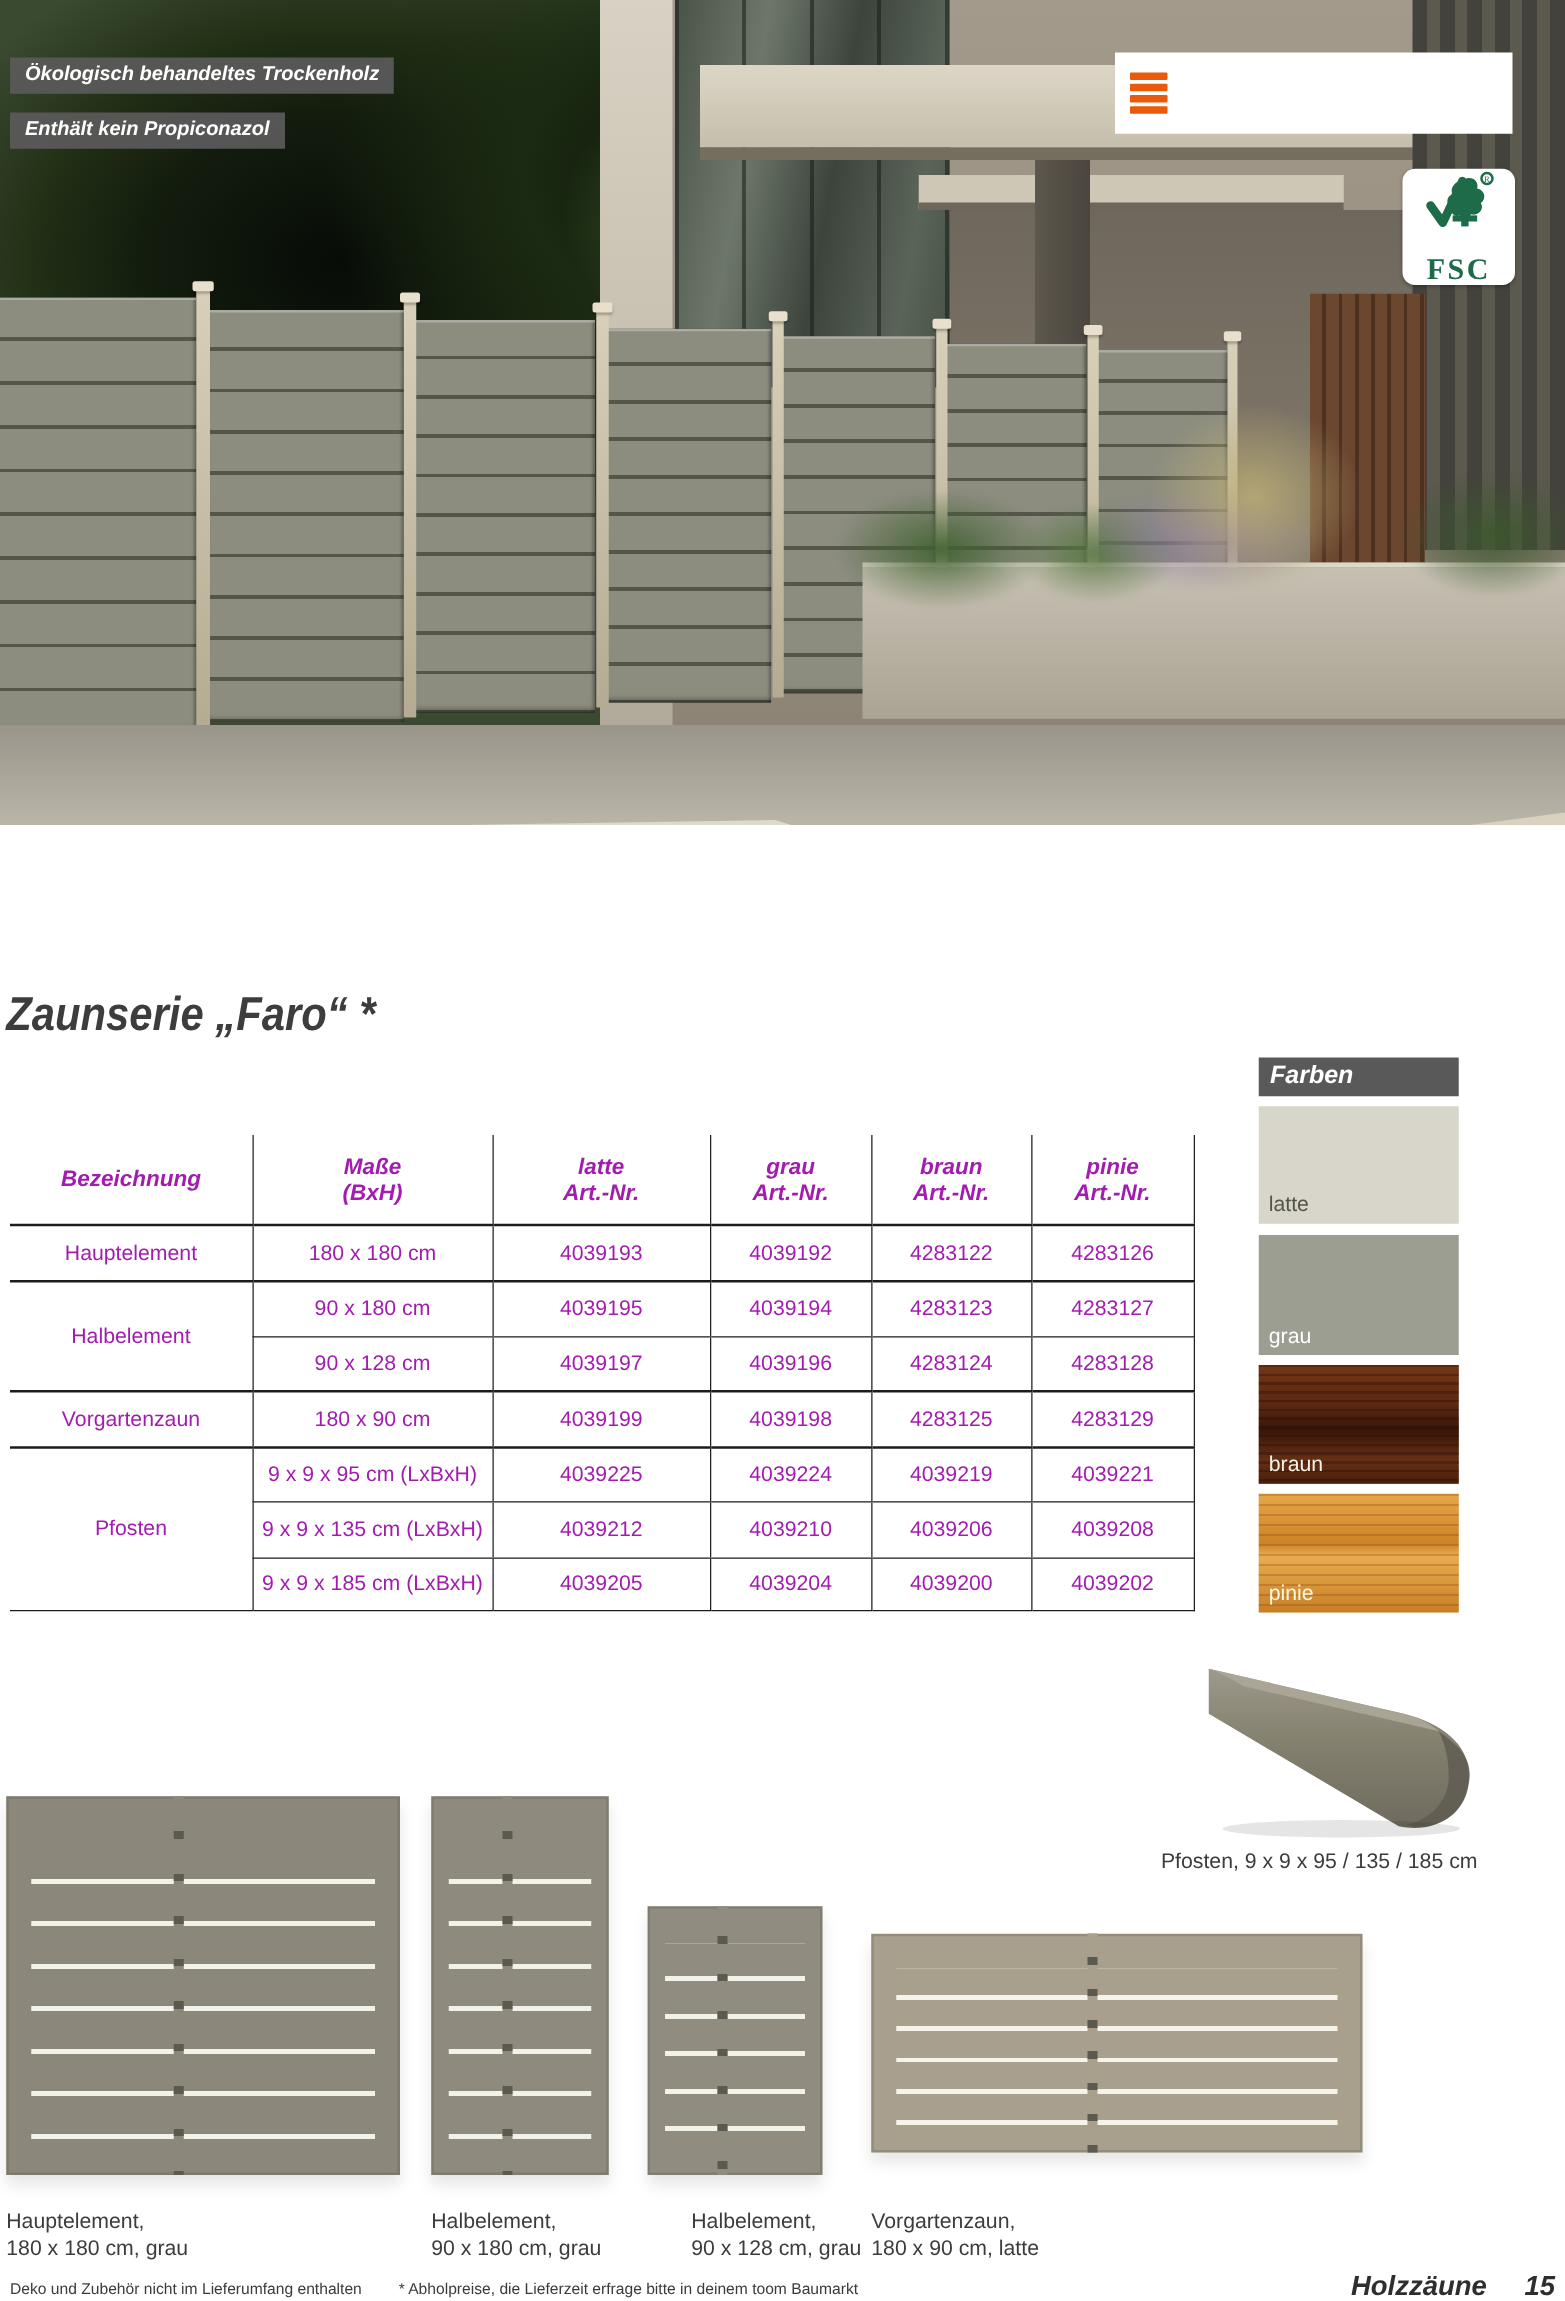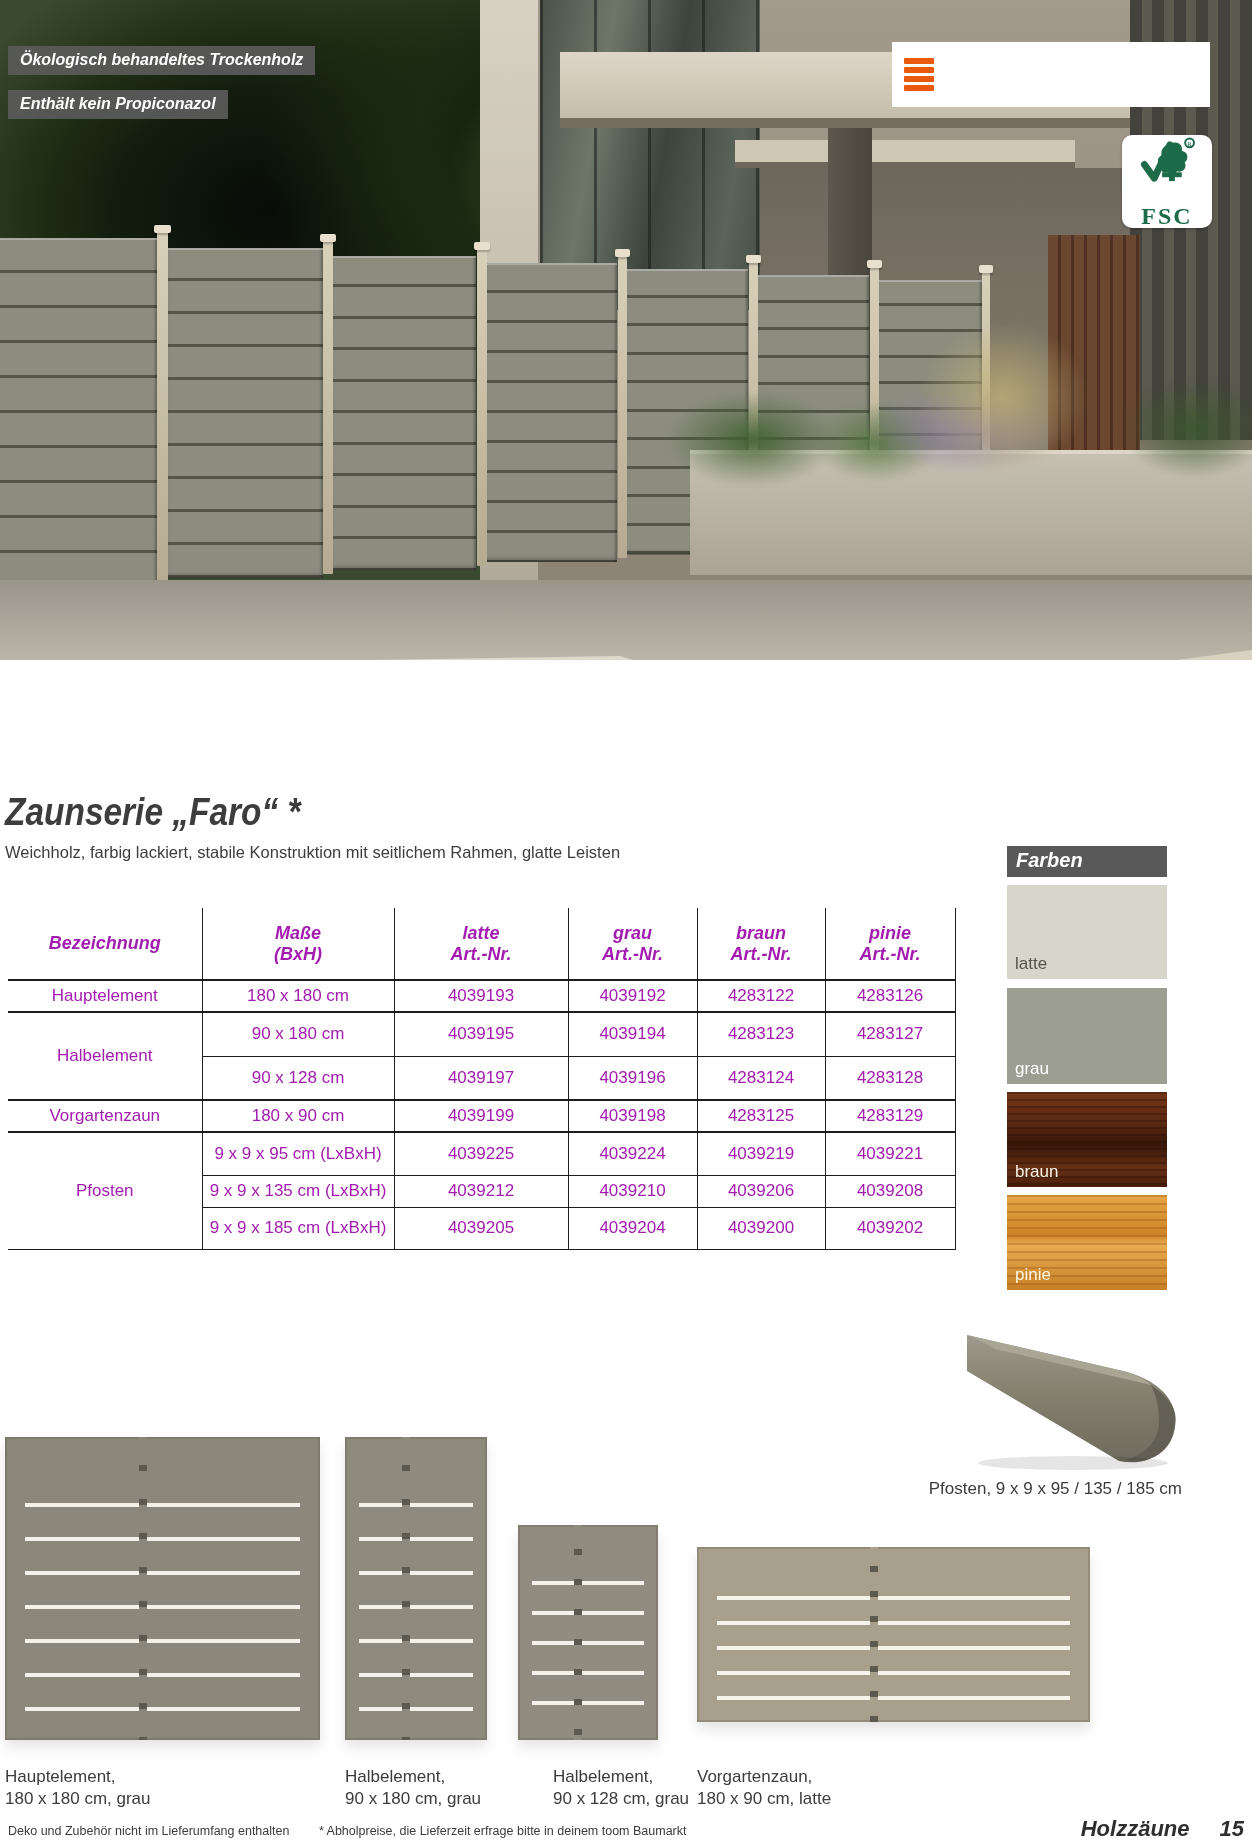--- a/index.html
+++ b/index.html
@@ -78,21 +78,21 @@
   table.faro { position:absolute; left:8px; top:908px; width:947px; border-collapse:collapse;
     color:#a21caf; table-layout:fixed; }
   table.faro th, table.faro td { font-weight:normal; text-align:center; vertical-align:middle;
     border-left:1.5px solid #1f1f1f; padding:0; }
   table.faro .c-first { border-left:none; }
   table.faro .c-last { border-right:1.5px solid #1f1f1f; }
   table.faro thead th { height:72px; }
   .th-label { display:block; font-weight:bold; font-style:italic; font-size:18px; line-height:1.15; }
   .th-sub { display:block; font-weight:bold; font-style:italic; font-size:18px; line-height:1.15; }
   table.faro tbody td { font-size:17px; }
-  tr.h45 > td { height:32px; } tr.h44 > td { height:44px; } tr.h43 > td { height:43px; } tr.h42 > td { height:42px; }
+  tr.h45 > td { height:45px; } tr.h44 > td { height:44px; } tr.h43 > td { height:43px; } tr.h42 > td { height:42px; }
   table.faro thead tr > th { border-bottom:2.5px solid #1c1c1c; }
   tr.rb-thick > td { border-bottom:2.5px solid #1c1c1c; }
   tr.rb-thin > td { border-bottom:1.4px solid #1c1c1c; }
   td.bez { font-weight:bold; font-size:17.5px; }
   td.bez-thick { border-bottom:2.5px solid #1c1c1c !important; }
   td.bez-thin { border-bottom:1.4px solid #1c1c1c !important; }
 
   
   .farben-header { position:absolute; left:1007px; top:846px; width:160px; height:31px; background:#595959;
     color:#fff; font-weight:bold; font-style:italic; font-size:20px; padding:3px 0 0 9px; }
@@ -203,21 +203,20 @@
       <div class="fsctext">FSC</div>
     </div>
 
     <div class="photo-caption">
       <span>„Faro“, grau</span>
     </div>
   </section>
 
   <h1 class="title">Zaunserie „Faro“ *</h1>
   <div class="desc">
-    <div>Weichholz, farbig lackiert, stabile Konstruktion mit seitlichem Rahmen, glatte Leisten</div>
   </div>
 
   <table class="faro">
     <colgroup>
       <col style="width:194px">
         <col style="width:192px">
         <col style="width:174px">
       <col style="width:129px">
         <col style="width:128px">
         <col style="width:130px">

